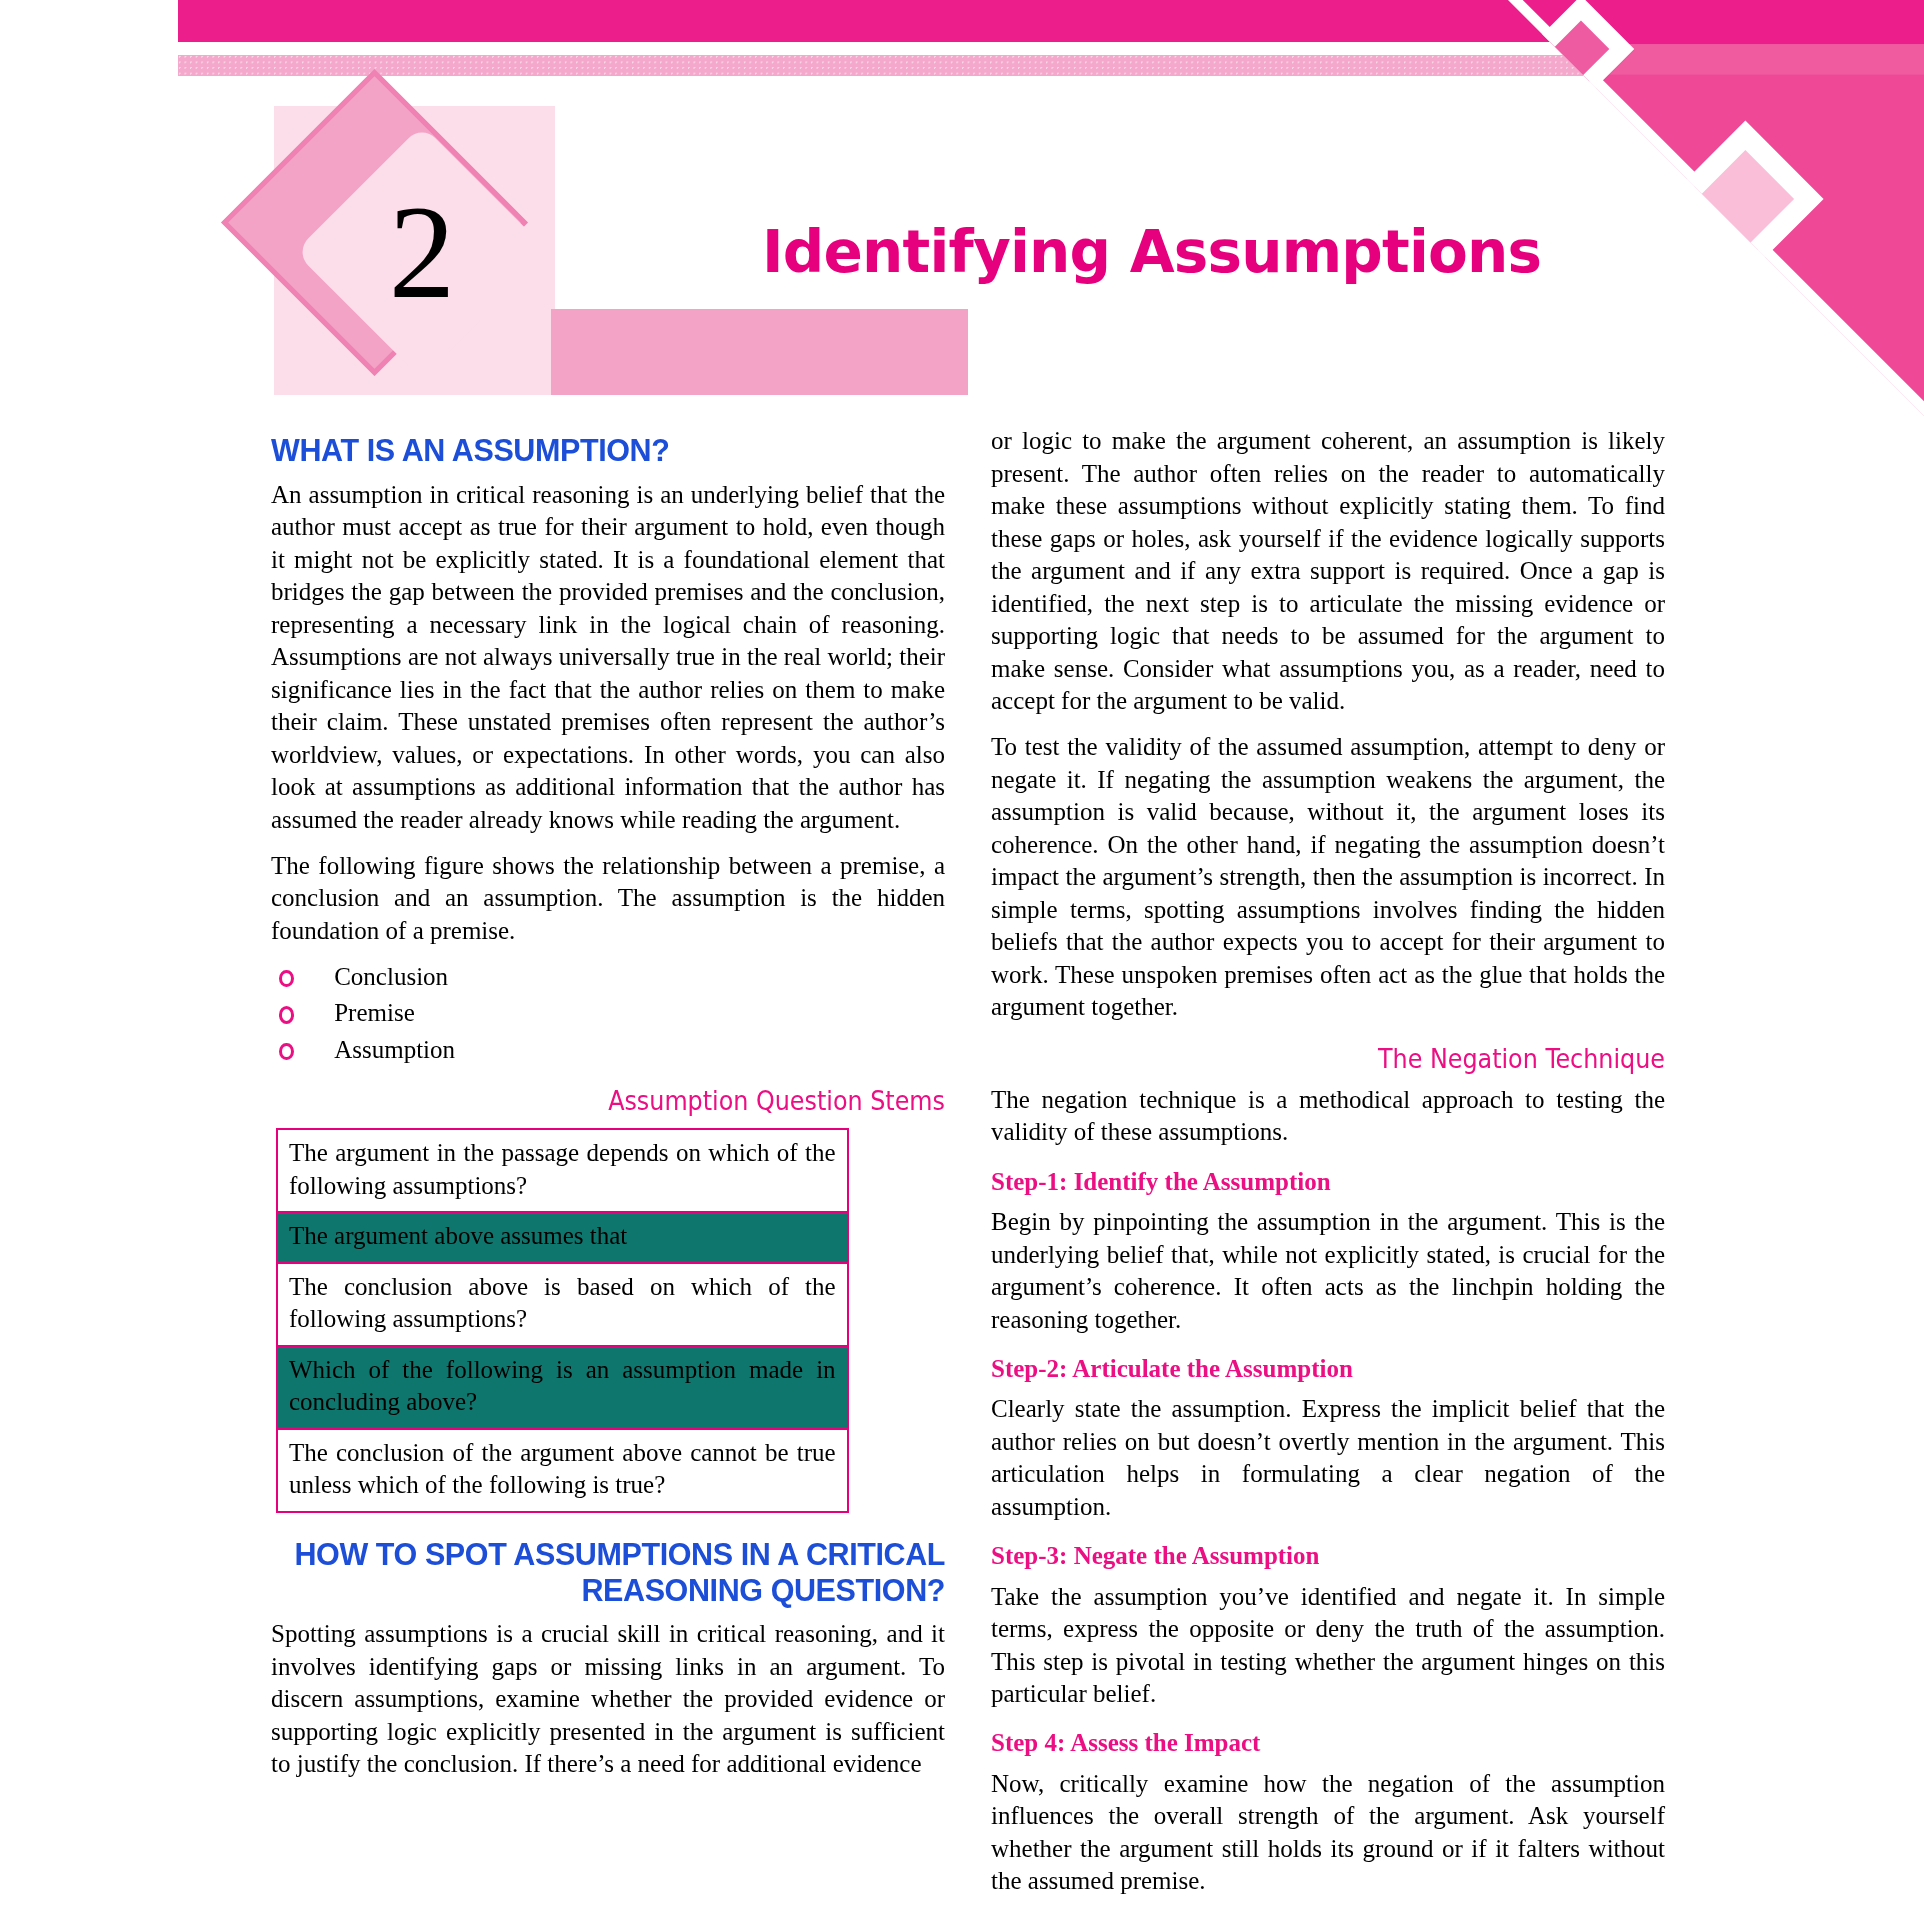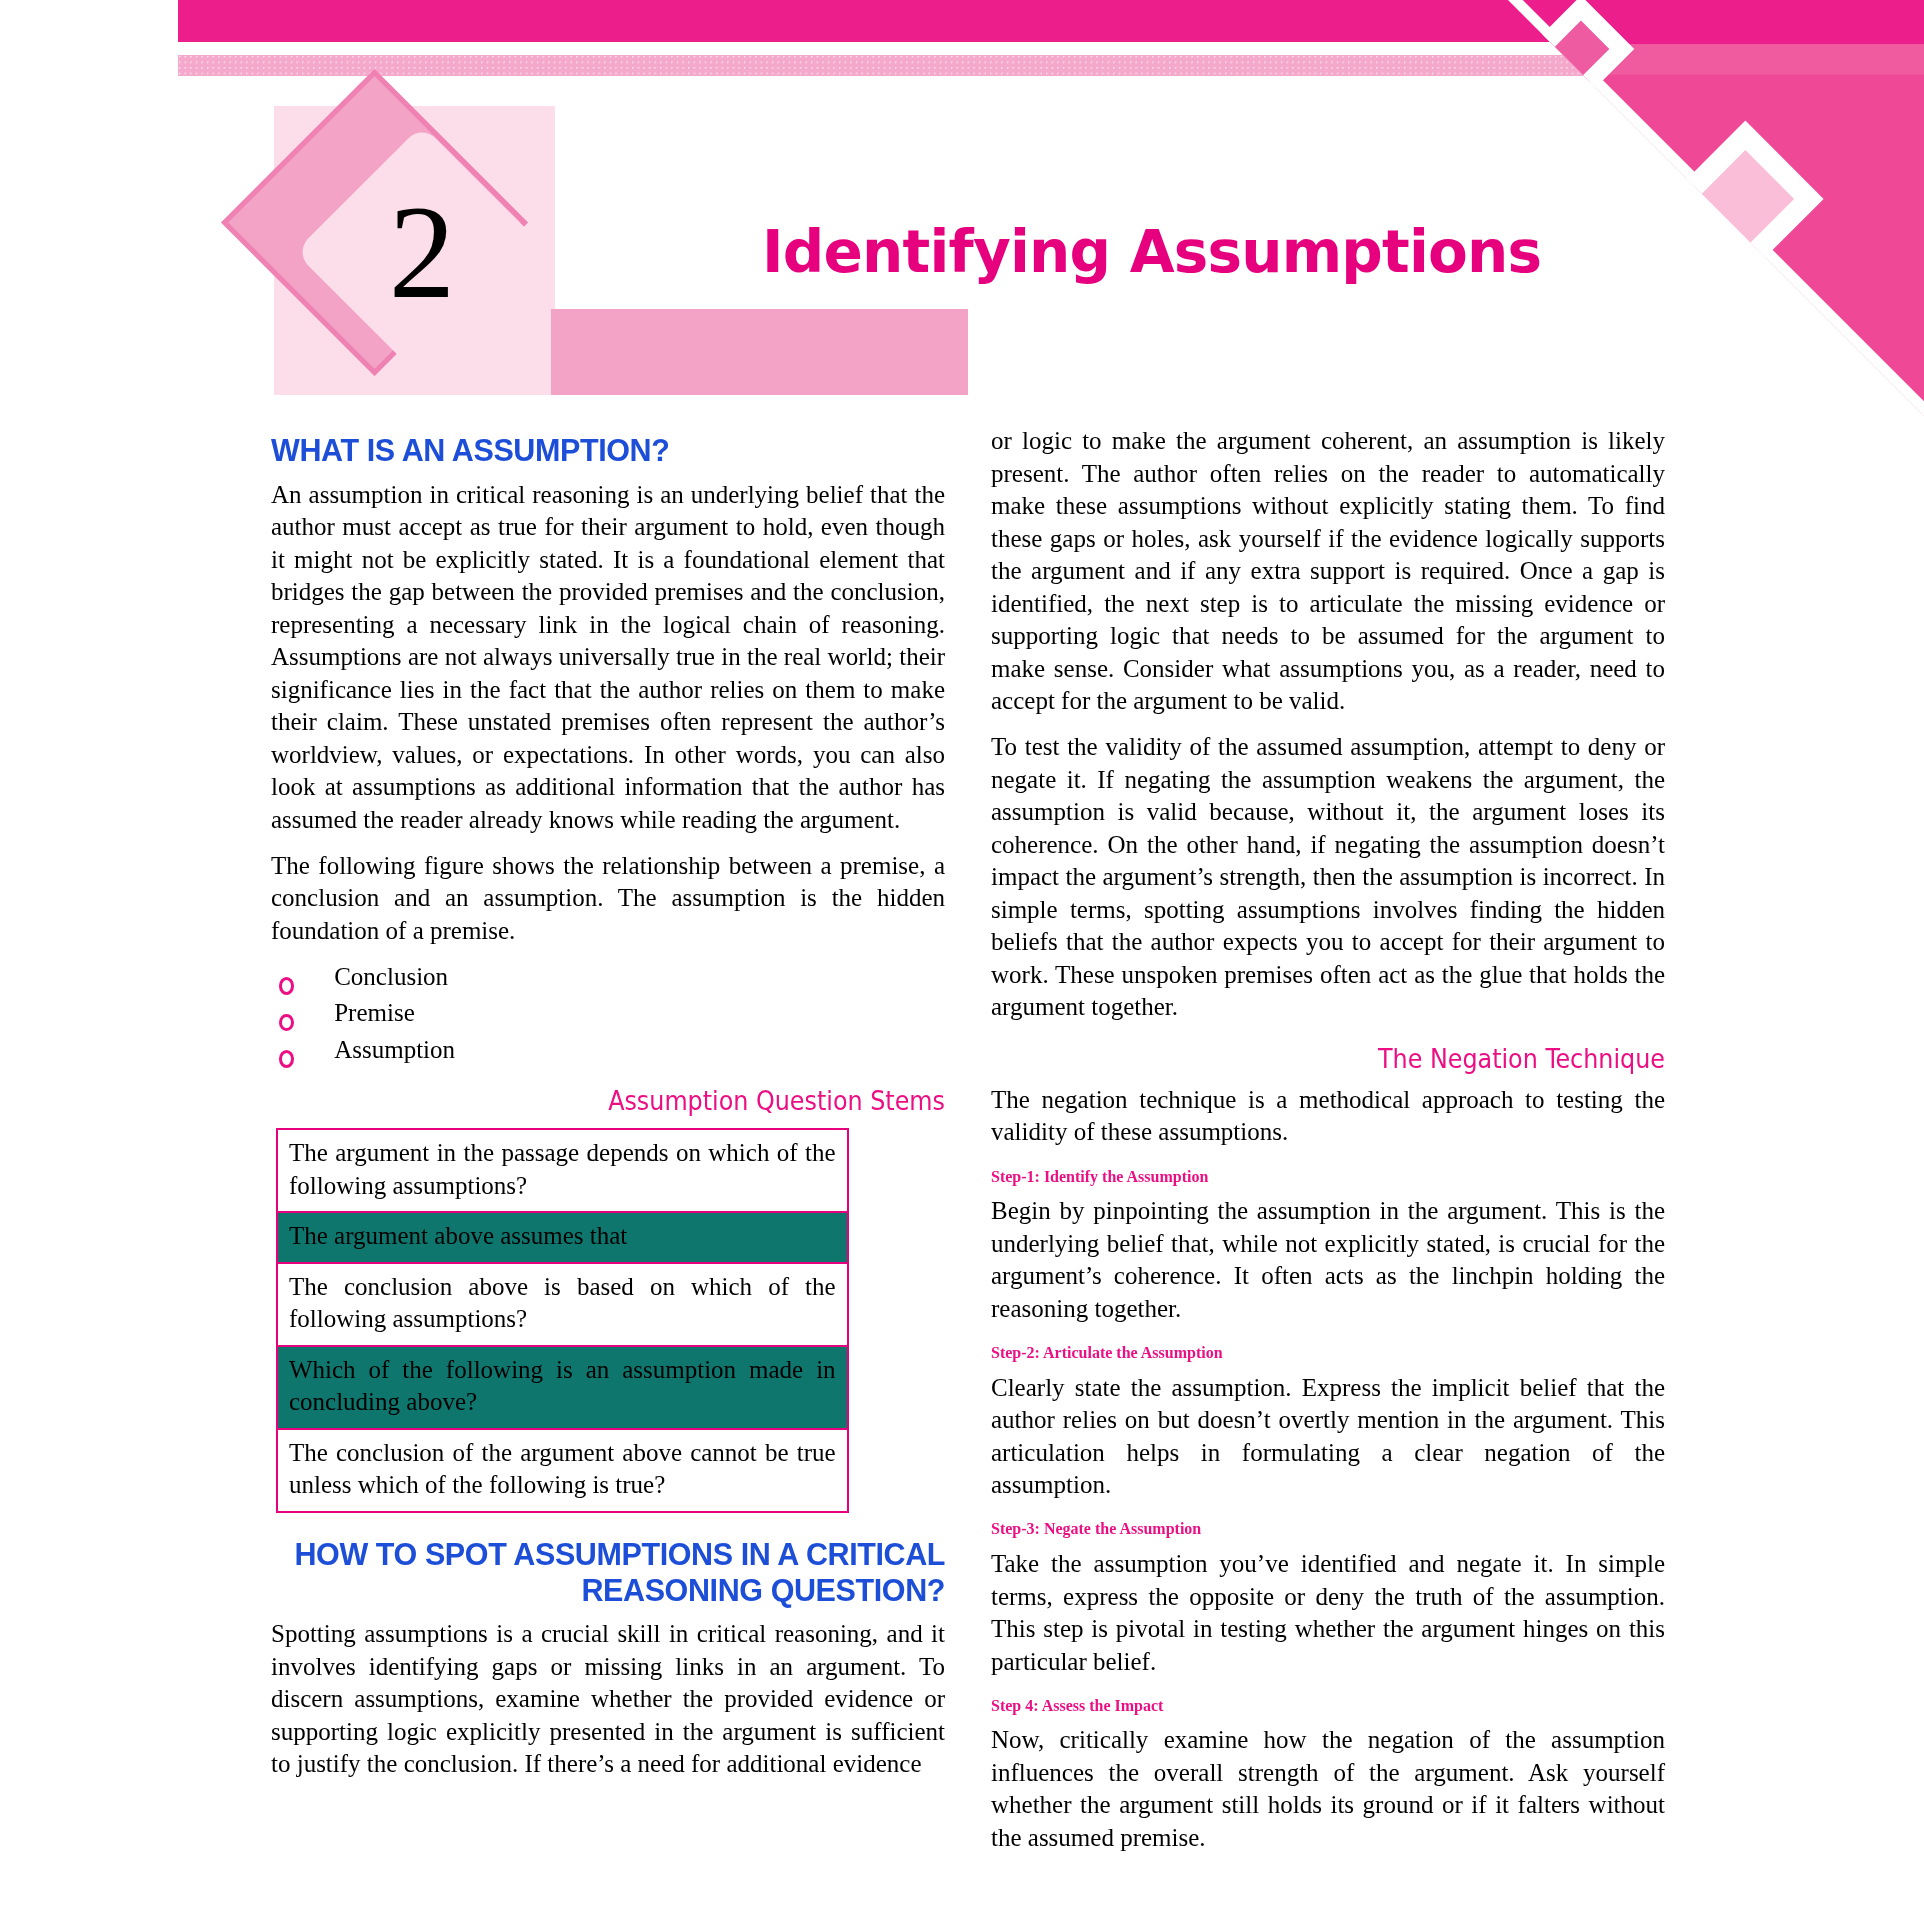--- a/index.html
+++ b/index.html
@@ -165,36 +165,36 @@
     font-size: 26.5px;
     line-height: 1.2;
     color: #ec0f84;
     margin: 19px 0 9.6px 0;
     text-align: right;
   }
 
   h4.step-head {
     font-family: "Liberation Serif", "DejaVu Serif", serif;
     font-weight: bold;
-    font-size: 16px;
+    font-size: 25px;
     line-height: 1.2;
     color: #ec0f84;
     margin: 17.6px 0 9.6px 0;
     text-align: left;
   }
 
   
   ul.plain {
     list-style: none;
     margin: 4.8px 0 4.8px 0;
     padding: 0;
   }
   ul.plain li {
     display: flex;
-    align-items: flex-end;
+    align-items: center;
     margin: 0 0 4px 0;
     font-size: 25px;
     line-height: 1.3;
   }
   .bullet-ring {
     display: inline-block;
     width: 15.2px;
     height: 17.6px;
     border: 3.2px solid #ec0f84;
     border-radius: 50%;

